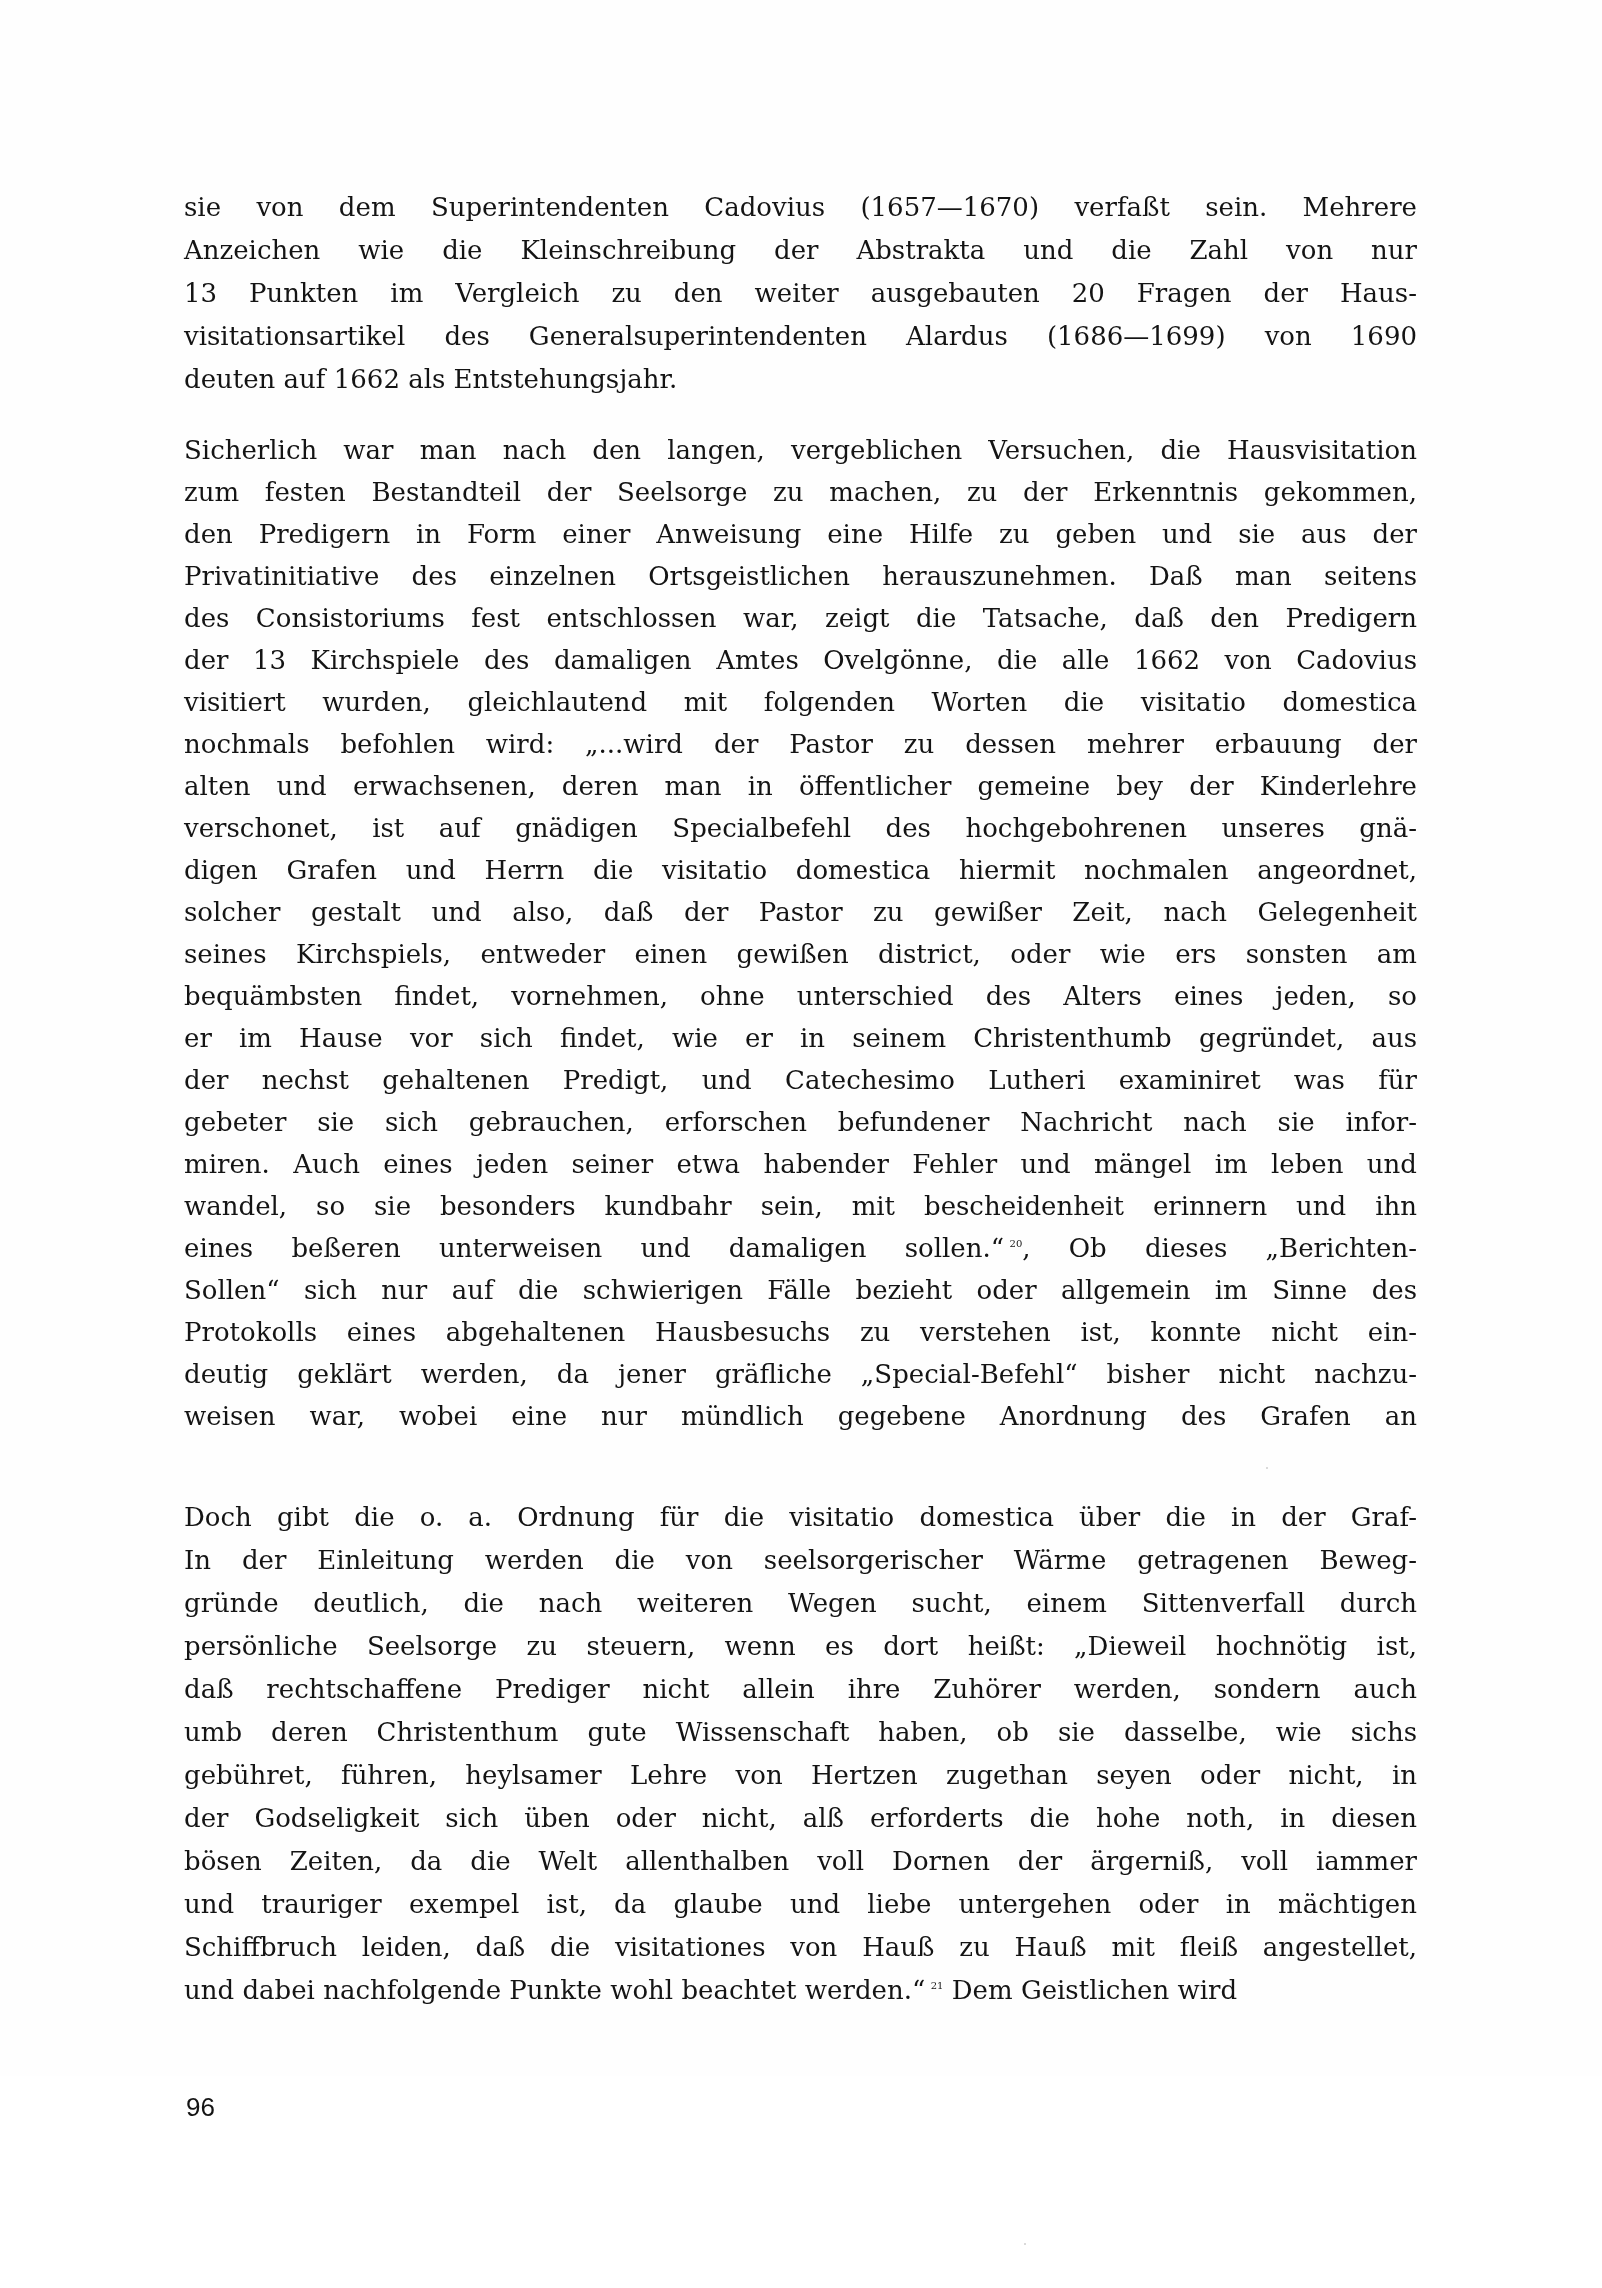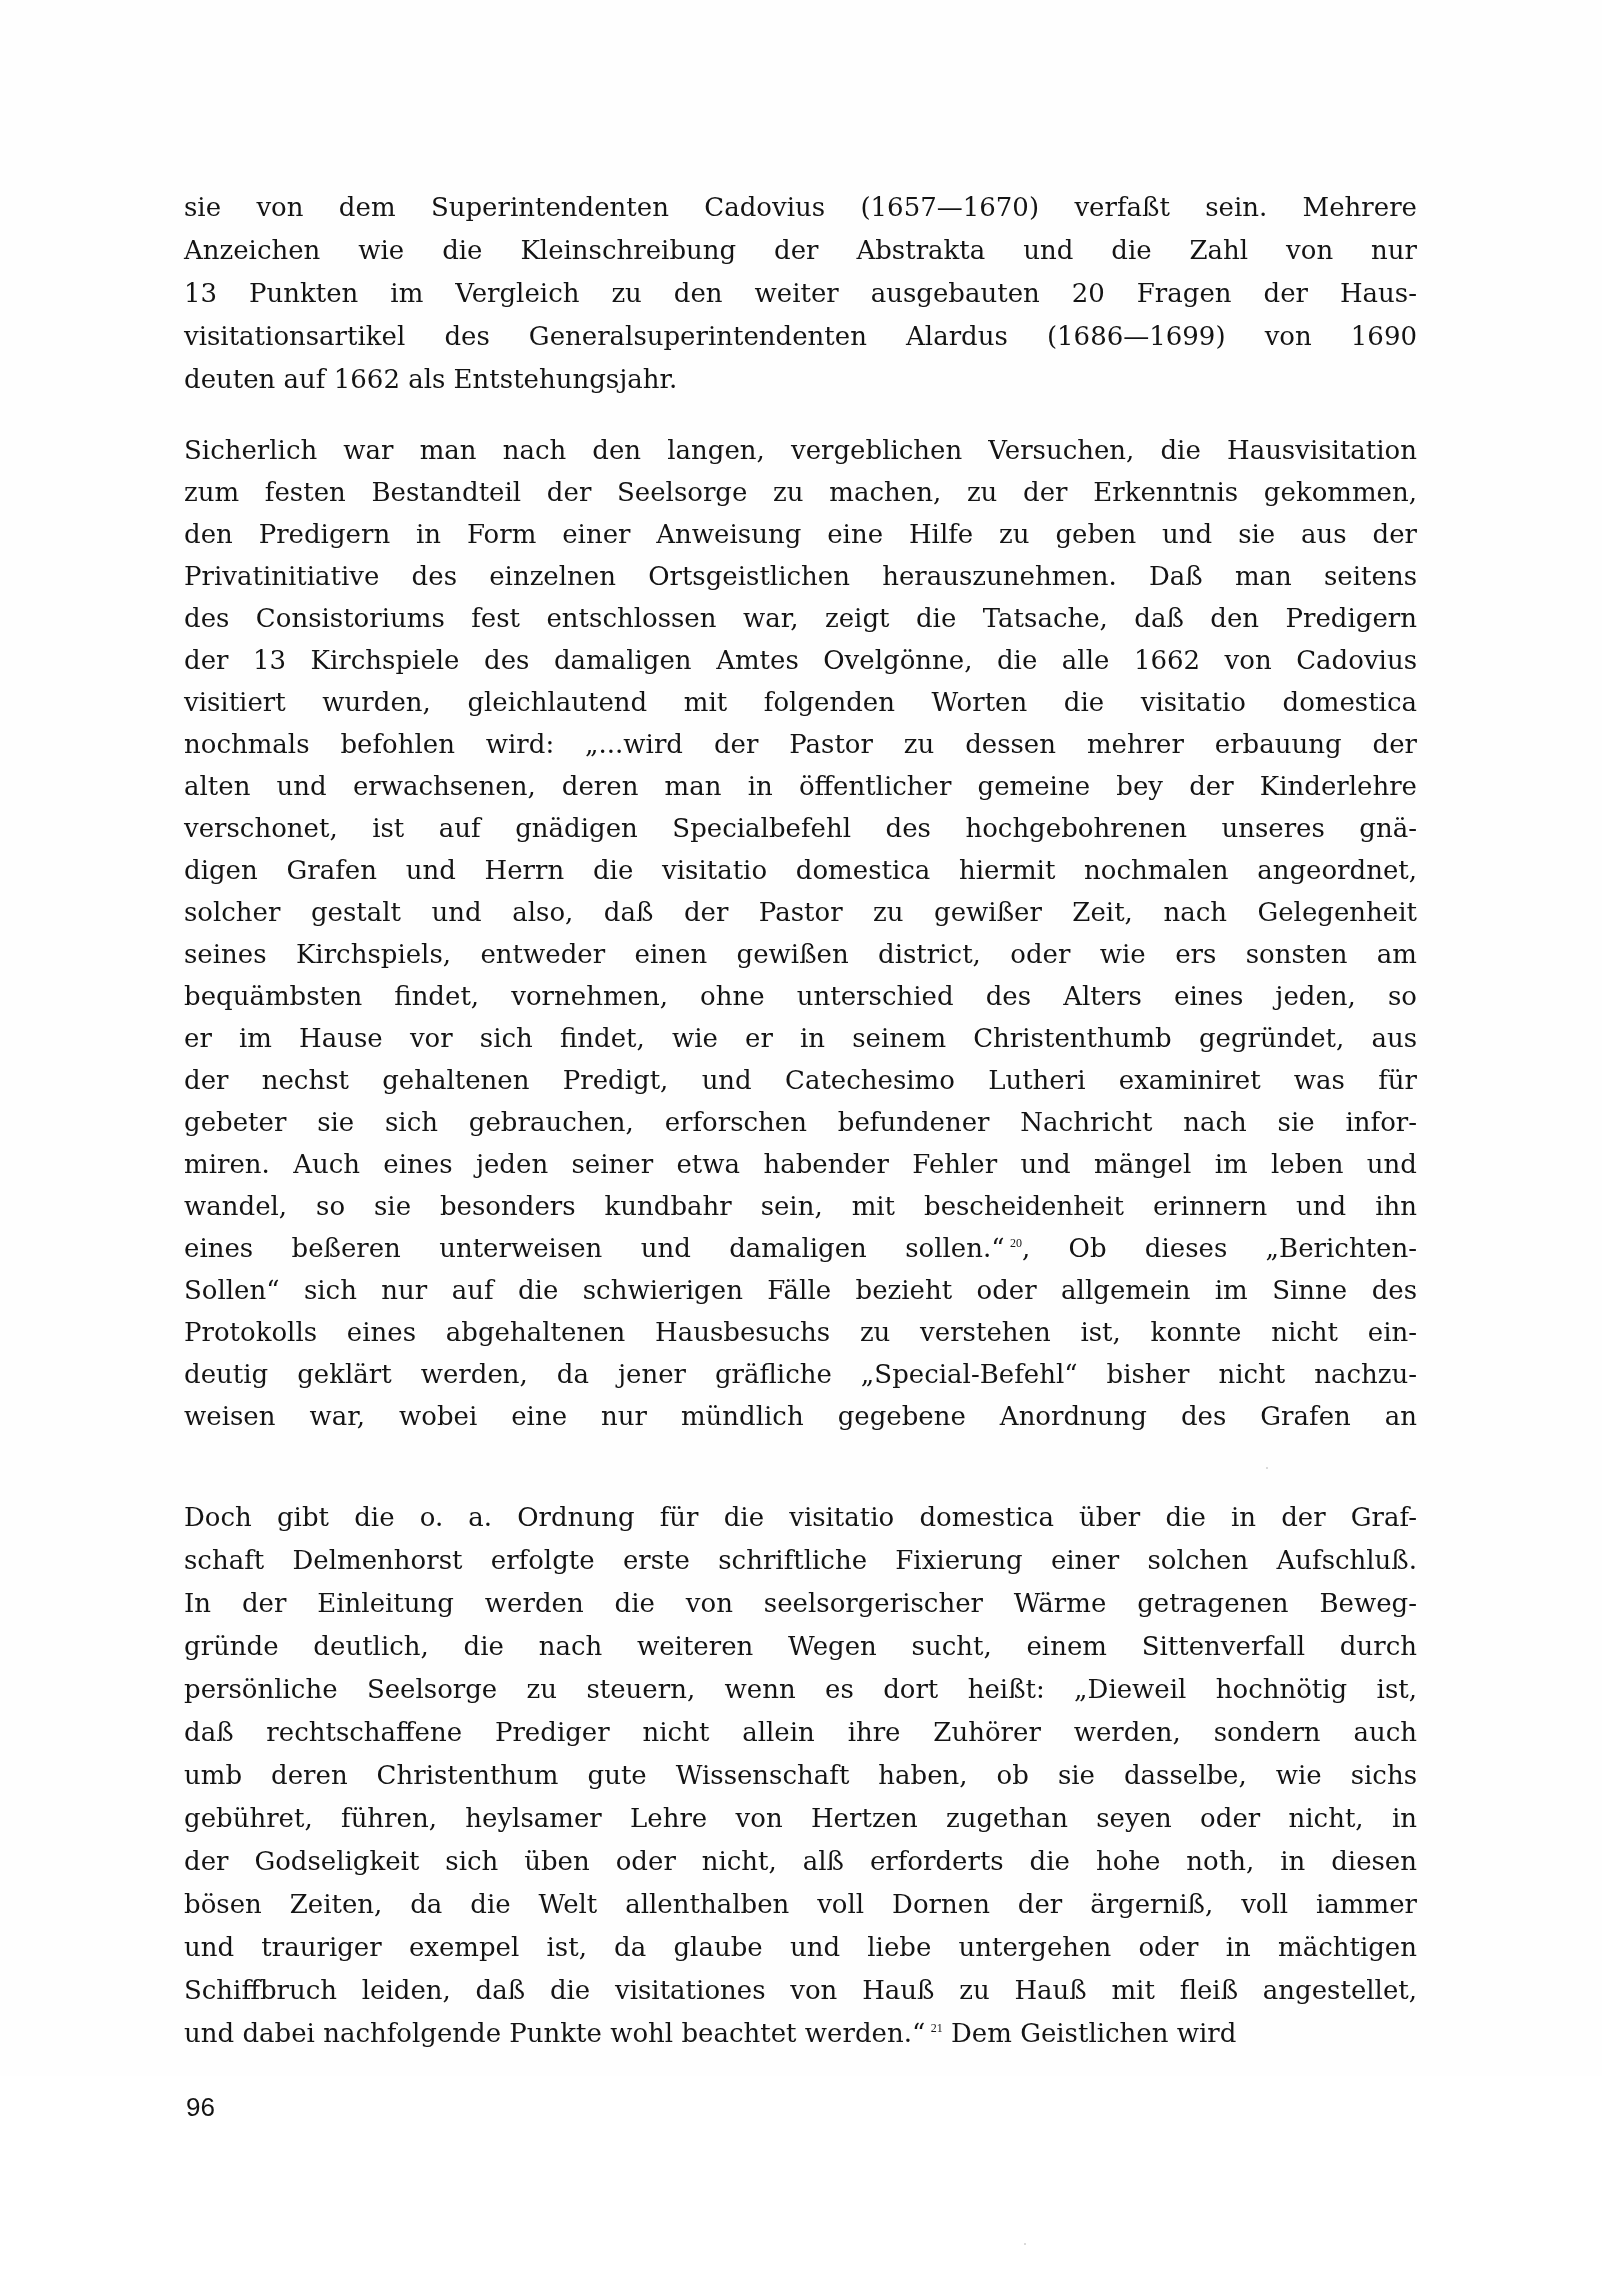--- a/index.html
+++ b/index.html
@@ -17,21 +17,21 @@
     font-size: 26px;
     color: #141414;
     white-space: nowrap;
     text-align: justify;
     text-align-last: justify;
     width: 1233px;
     overflow: visible;
     word-spacing: 0px;
   }
   .line.last { text-align-last: left; }
-  sup.fn { font-size: 12px; line-height: 0; vertical-align: 0; position: relative; top: -10px; margin-left: 5.5px; font-family: Liberation Serif, serif; }
+  sup.fn { font-size: 10px; line-height: 0; vertical-align: 0; position: relative; top: -10px; margin-left: 5.5px; }
   .page-number {
     position: absolute; left: 186px; top: 2091px;
     font-family: "Liberation Sans", sans-serif;
     font-size: 26px; color: #141414; line-height: 33px;
   }
   .speck { position: absolute; width: 1.8px; height: 1.8px; background: #cfcfcf; border-radius: 0.9px; }
 </style>
 </head>
 <body>
 
@@ -64,21 +64,20 @@
       <div class="line">miren. Auch eines jeden seiner etwa habender Fehler und mängel im leben und</div>
       <div class="line">wandel, so sie besonders kundbahr sein, mit bescheidenheit erinnern und ihn</div>
       <div class="line"><span>eines beßeren unterweisen und damaligen sollen.“</span><sup class="fn">20</sup><span>, Ob dieses „Berichten-</span></div>
       <div class="line">Sollen“ sich nur auf die schwierigen Fälle bezieht oder allgemein im Sinne des</div>
       <div class="line">Protokolls eines abgehaltenen Hausbesuchs zu verstehen ist, konnte nicht ein-</div>
       <div class="line">deutig geklärt werden, da jener gräfliche „Special-Befehl“ bisher nicht nachzu-</div>
       <div class="line">weisen war, wobei eine nur mündlich gegebene Anordnung des Grafen an</div>
     </div>
   <div class="para" id="para-3">
       <div class="line">Doch gibt die o. a. Ordnung für die visitatio domestica über die in der Graf-</div>
-      <div class="line">schaft Delmenhorst erfolgte erste schriftliche Fixierung einer solchen Aufschluß.</div>
       <div class="line">In der Einleitung werden die von seelsorgerischer Wärme getragenen Beweg-</div>
       <div class="line">gründe deutlich, die nach weiteren Wegen sucht, einem Sittenverfall durch</div>
       <div class="line">persönliche Seelsorge zu steuern, wenn es dort heißt: „Dieweil hochnötig ist,</div>
       <div class="line">daß rechtschaffene Prediger nicht allein ihre Zuhörer werden, sondern auch</div>
       <div class="line">umb deren Christenthum gute Wissenschaft haben, ob sie dasselbe, wie sichs</div>
       <div class="line">gebühret, führen, heylsamer Lehre von Hertzen zugethan seyen oder nicht, in</div>
       <div class="line">der Godseligkeit sich üben oder nicht, alß erforderts die hohe noth, in diesen</div>
       <div class="line">bösen Zeiten, da die Welt allenthalben voll Dornen der ärgerniß, voll iammer</div>
       <div class="line">und trauriger exempel ist, da glaube und liebe untergehen oder in mächtigen</div>
       <div class="line">Schiffbruch leiden, daß die visitationes von Hauß zu Hauß mit fleiß angestellet,</div>

